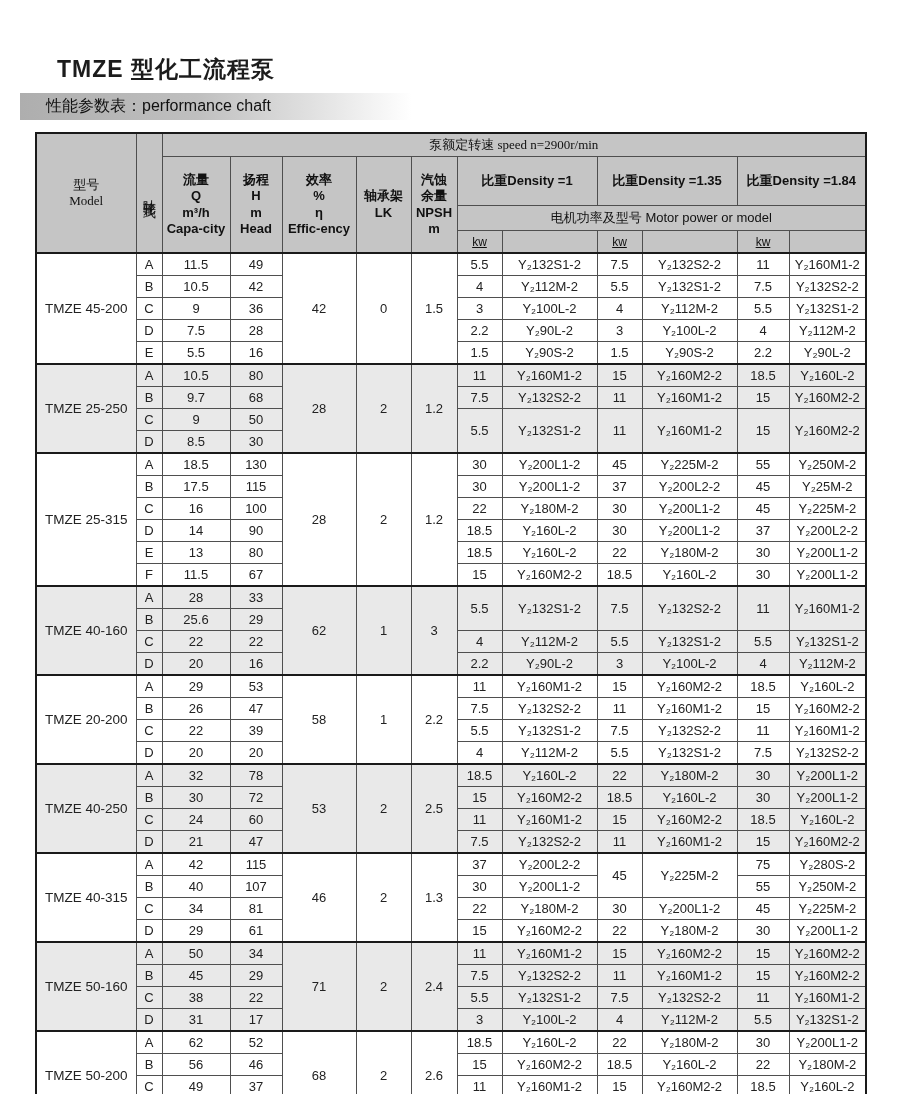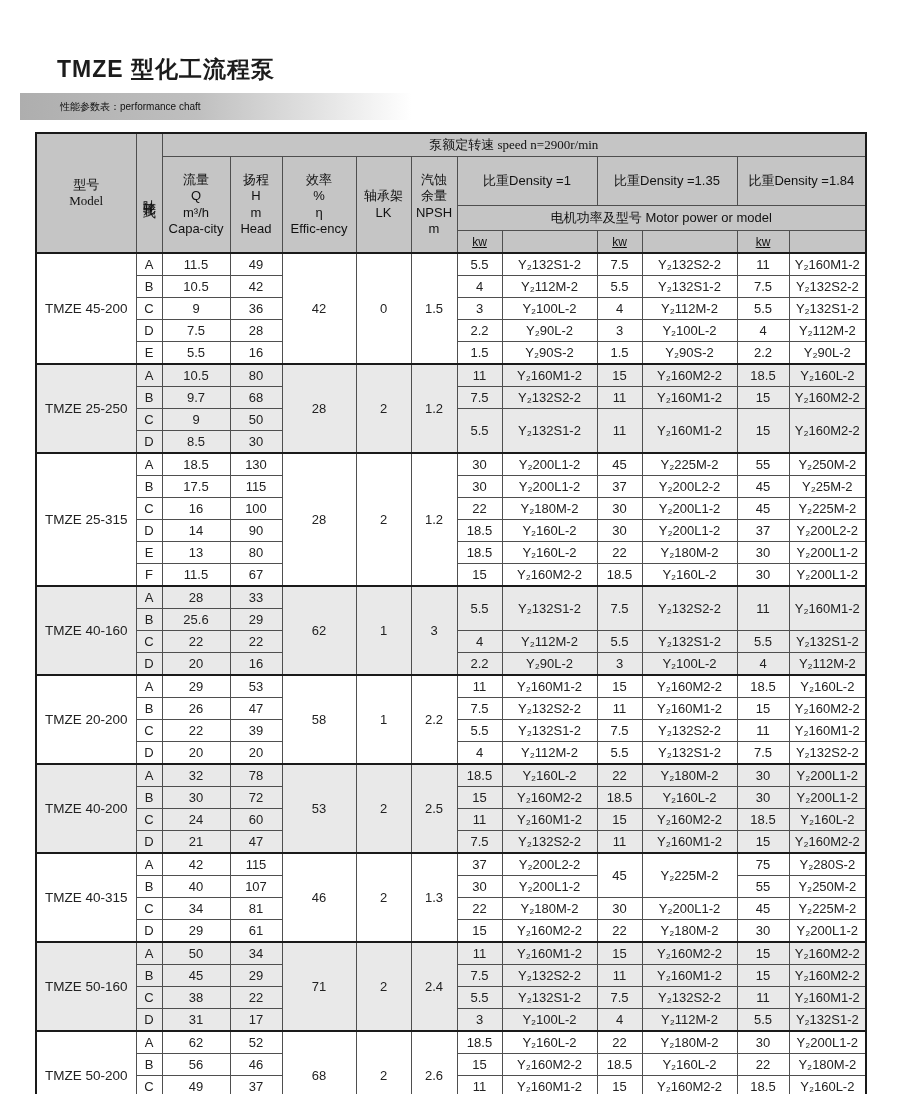--- a/index.html
+++ b/index.html
@@ -9,39 +9,39 @@
     color:#222;position:relative;
   }
   .page-head{padding:6px 0 0 57px;}
   .title-cn{font-size:23px;font-weight:bold;letter-spacing:1px;color:#1c1c1c;margin-top:48px;}
   .title-en{font-size:15px;color:#2a2a2a;margin-top:2px;}
   .banner{
     margin:8px 0 0 20px;width:392px;height:27px;
     background:linear-gradient(to right,#aeaeae 0%,#bfbfbf 45%,#e7e7e7 80%,#ffffff 100%);
     display:flex;align-items:center;
   }
-  .banner-text{font-size:10px;padding-left:40px;color:#111;}
+  .banner-text{font-size:16px;padding-left:26px;color:#111;}
   table.perf{
     border-collapse:collapse;
     margin:12px 0 0 35px;
     width:830px;
     table-layout:fixed;
     border:2px solid #1a1a1a;
     font-size:13px;
   }
   th,td{
     border:1px solid #4f4f4f;
     text-align:center;vertical-align:middle;
     padding:0 2px;overflow:hidden;
     font-weight:normal;
   }
   thead th{background:#c5c5c5;color:#111;}
   thead .pre{white-space:pre-line;line-height:1.25;}
   tr.hr1 th{height:22px;font-size:13px;font-family:Liberation Serif, serif;}
-  tr.hr2 th{height:48px;}
+  tr.hr2 th{height:48px;font-weight:bold;}
   tr.hr3 th{height:24px;}
   tr.hr4 th{height:21px;font-size:12px;}
   .vert{
     writing-mode:vertical-lr;text-orientation:upright;
     margin:0 auto;letter-spacing:2px;font-size:13px;
   }
   tbody td{height:21px;background:#fff;font-size:13px;}
   tbody tr.shaded td{background:#e9e9e9;}
   tbody td.model{font-size:13.5px;}
   tbody tr.sec-top td{border-top:2px solid #1a1a1a;}
@@ -373,21 +373,21 @@
         <td>20</td>
         <td>20</td>
         <td>4</td>
         <td>Y₂112M-2</td>
         <td>5.5</td>
         <td>Y₂132S1-2</td>
         <td>7.5</td>
         <td>Y₂132S2-2</td>
       </tr>
       <tr class="shaded sec-top">
-        <td rowspan="4" class="model">TMZE 40-200</td>
+        <td rowspan="4" class="model">TMZE 40-250</td>
         <td>A</td>
         <td>32</td>
         <td>78</td>
         <td rowspan="4">53</td>
         <td rowspan="4">2</td>
         <td rowspan="4">2.5</td>
         <td>18.5</td>
         <td>Y₂160L-2</td>
         <td>22</td>
         <td>Y₂180M-2</td>

